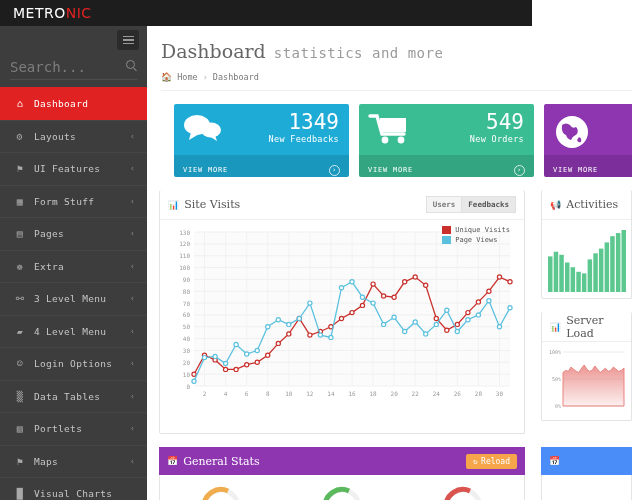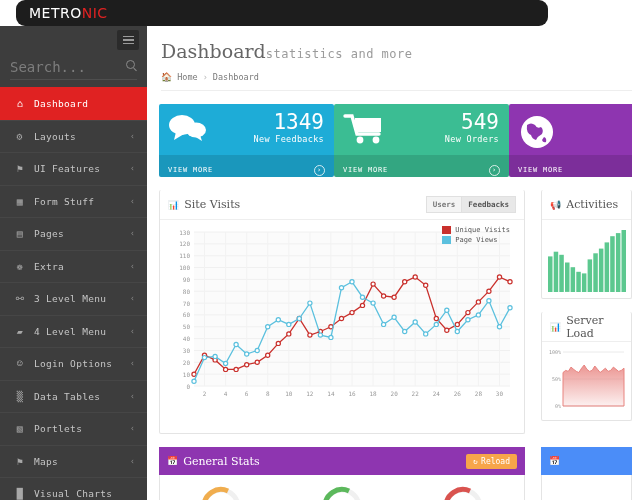--- a/index.html
+++ b/index.html
@@ -6,24 +6,24 @@
   html, body {
     width: 632px; height: 500px;
     overflow: hidden;
     background: #ffffff;
     font-family: "DejaVu Sans Mono", "Liberation Mono", monospace;
   }
   .app { position: relative; width: 632px; height: 500px; }
 
   
   .topbar {
-    position: absolute; top: 0; left: 16px;
+    position: absolute; top: 0; left: 0;
     width: 532px; height: 26px;
     background: #1d1d1d;
-    display: flex; align-items: center; border-radius: 9px;
+    display: flex; align-items: center;
   }
   .logo {
     margin-left: 13px;
     font-size: 14px; letter-spacing: 0.5px;
     color: #ffffff; font-weight: 400;
     font-family: "DejaVu Sans", "Liberation Sans", sans-serif;
   }
   .logo .accent { color: #e02222; }
 
   
@@ -116,38 +116,39 @@
   }
   .page-head {
     padding: 14px 0 0 14px;
     display: flex; align-items: baseline;
   }
   .page-title {
     font-size: 19px; color: #666666; font-weight: 400;
     font-family: "DejaVu Serif", "Liberation Serif", serif;
   }
   .page-sub {
-    font-size: 12px; color: #9b9b9b;
+    margin-left: 8px; font-size: 14px; color: #9b9b9b;
     letter-spacing: 0.5px;
   }
   .breadcrumb {
     margin: 10px 0 0 14px;
     padding-bottom: 8px;
     border-bottom: 1px solid #eeeeee;
     margin-right: 0;
     font-size: 8.5px; color: #7a7a7a;
     display: flex; align-items: center; gap: 5px;
   }
   .bc-home-icon { font-size: 9px; color: #8a8a8a; }
   .bc-sep { color: #b5b5b5; }
 
   
   .cards {
-    display: flex; gap: 0;
+    display: flex; gap: 10px;
     padding: 13px 0 0 12px;
+    margin-left: 15px;
   }
   .stat-card {
     width: 175px; height: 73px;
     border-radius: 2px;
     position: relative; overflow: hidden;
     flex-shrink: 0;
   }
   .sc-blue { background: #1eacd7; }
   .sc-green { background: #3bbd93; }
   .sc-purple { background: #8e35b0; }

